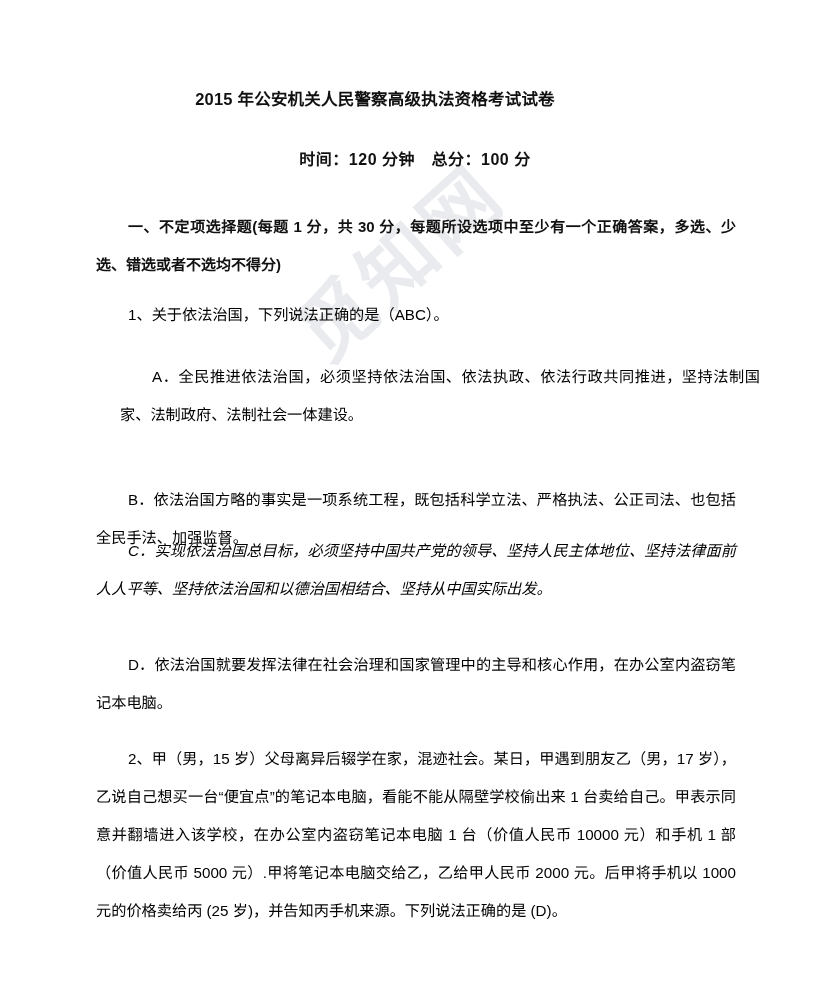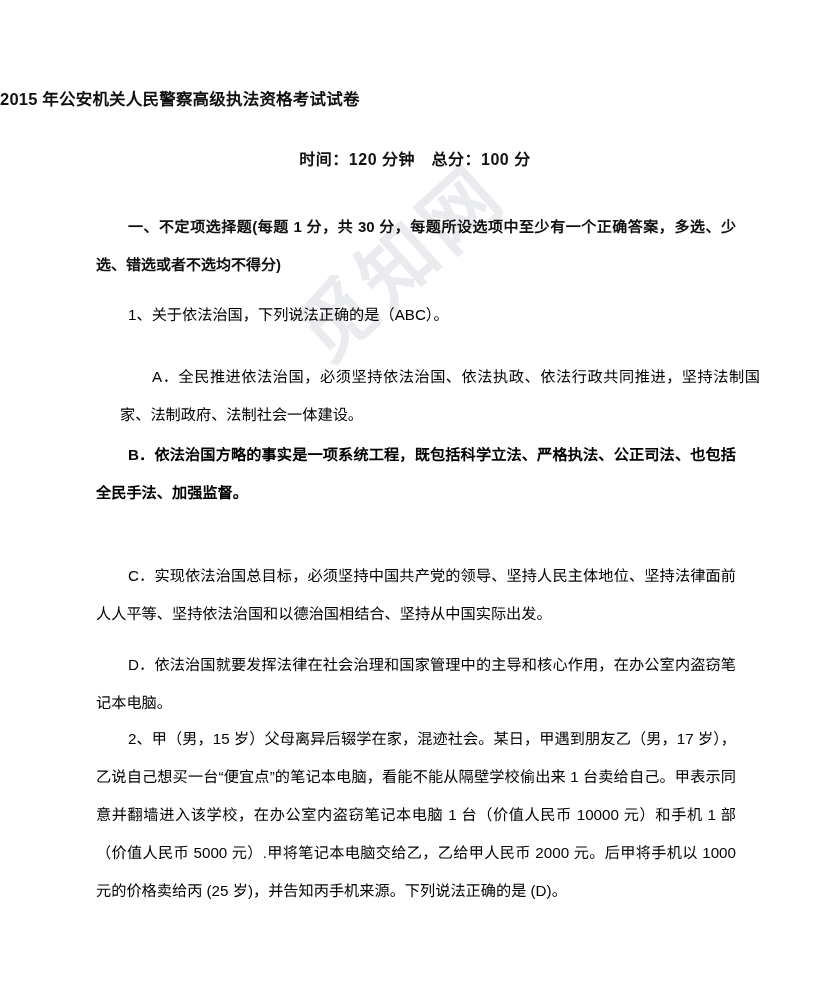--- a/index.html
+++ b/index.html
@@ -56,21 +56,21 @@
     z-index: 1;
   }
 
   .doc-title {
     margin: 0;
     padding: 0;
     position: absolute;
     left: 0;
     top: 86px;
     width: 750px;
-    text-align: left;
+    text-align: center;
     font-size: 16.5px;
     font-weight: 700;
     color: #111111;
     letter-spacing: 0.2px;
   }
 
   .doc-subtitle {
     margin: 0;
     padding: 0;
     position: absolute;
@@ -106,24 +106,24 @@
     font-weight: 400;
     color: #000000;
     line-height: 38px;
     text-indent: 32px;
     text-align: justify;
     text-justify: inter-ideograph;
   }
 
   .p-q1    { top: 296px; }
   .p-optA  { top: 358px; margin-left: 24px; }
-  .p-optB  { top: 436px; font-weight: bold; }
-  .p-optC  { top: 557px; }
+  .p-optB  { top: 481px; }
+  .p-optC  { top: 532px; font-style: italic; }
   .p-optD  { top: 646px; }
-  .p-q2    { top: 720px; }
+  .p-q2    { top: 740px; }
 </style>
 </head>
 <body>
 
 <div class="page">
 
   <div class="watermark-layer">
     <div class="watermark">觅知网</div>
   </div>
 

